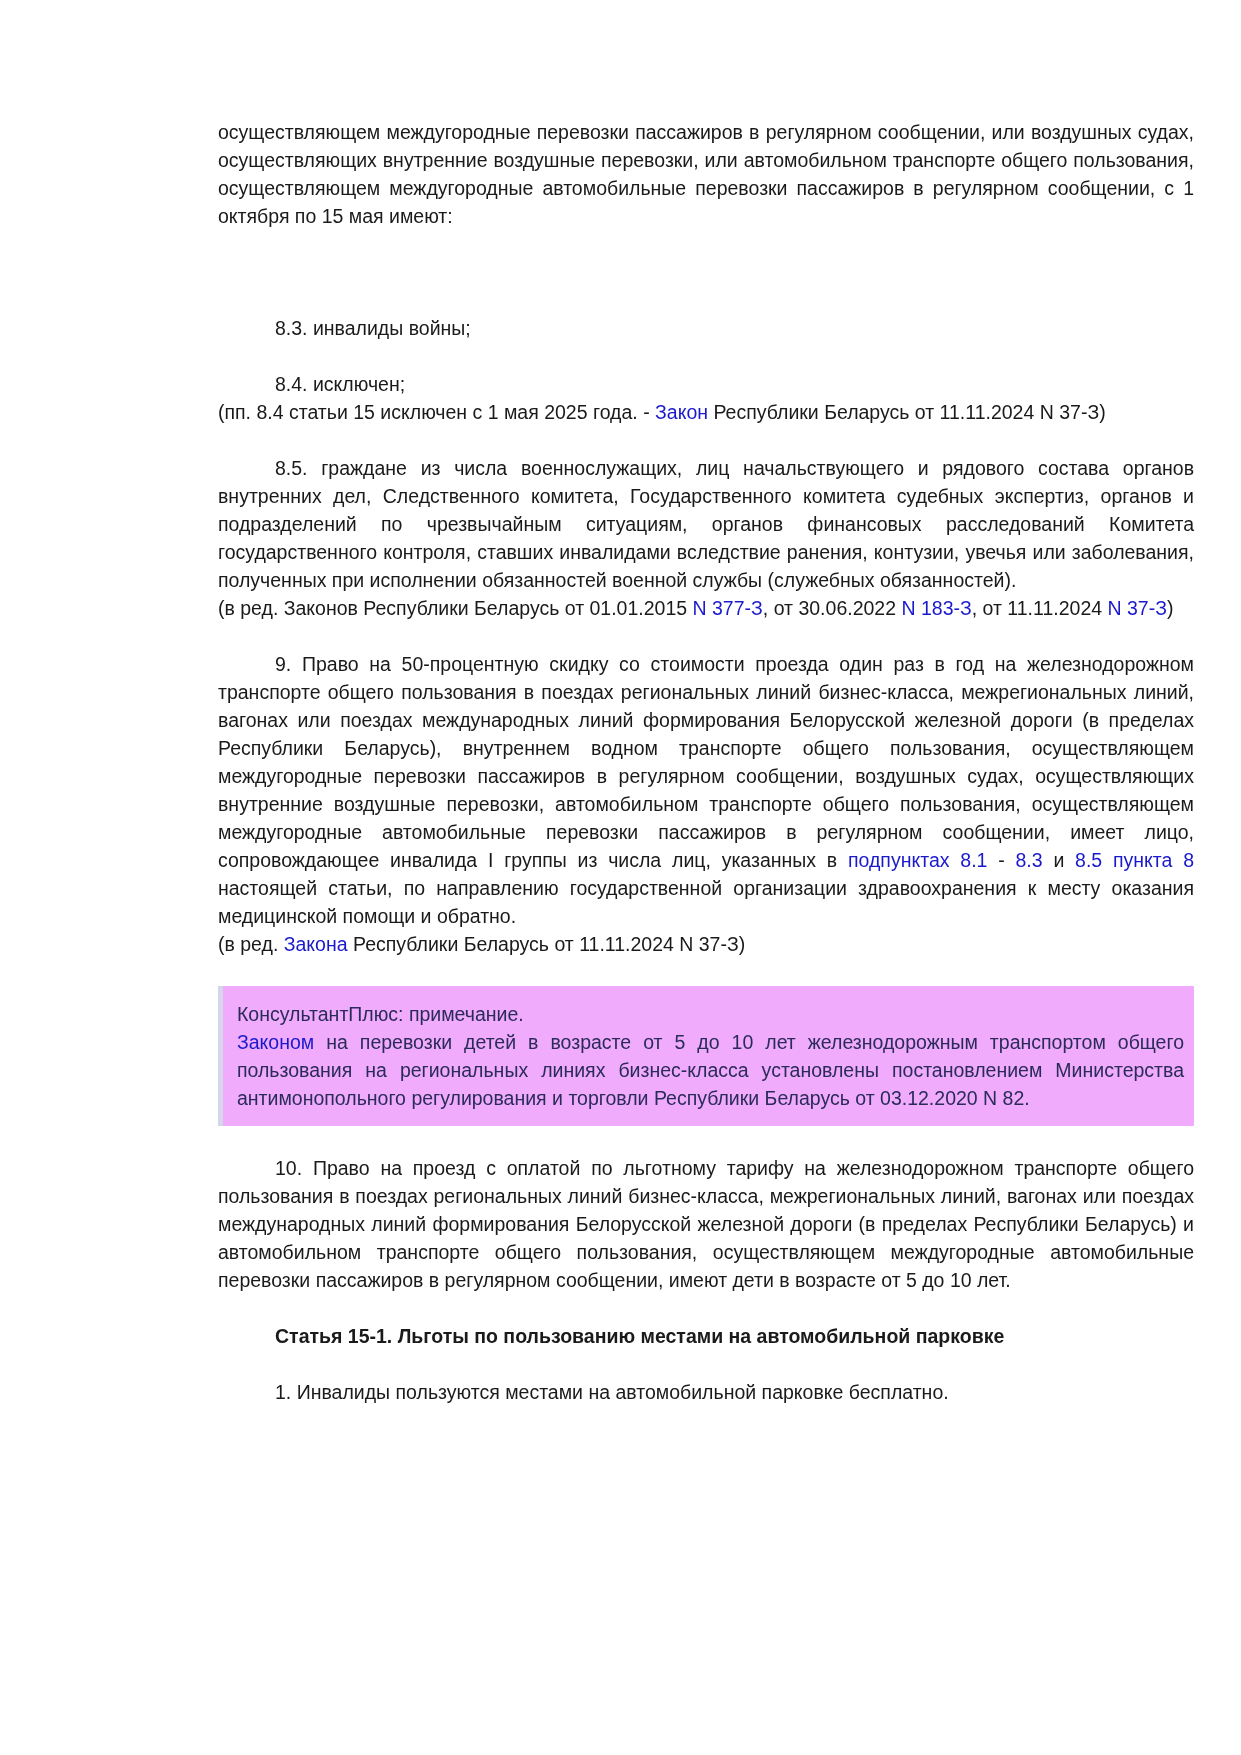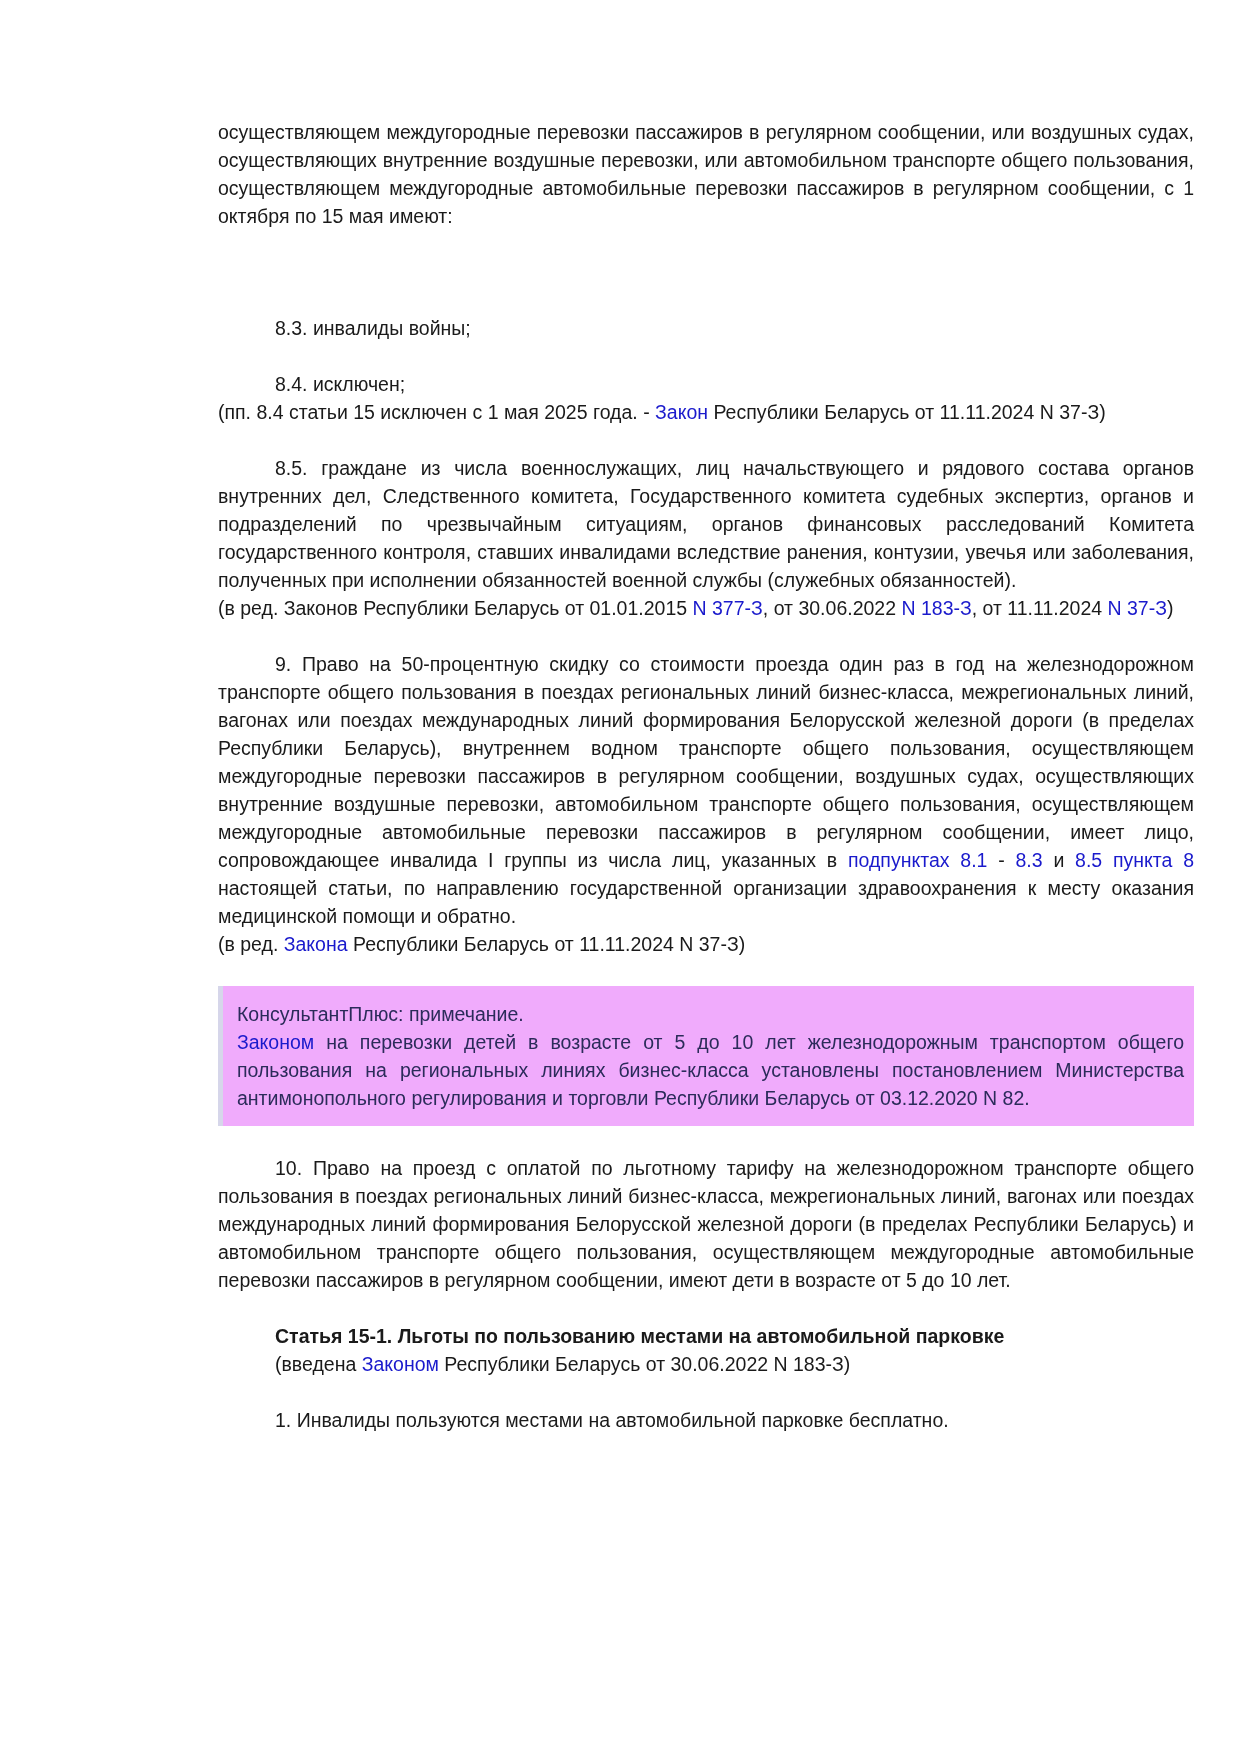--- a/index.html
+++ b/index.html
@@ -42,16 +42,15 @@
   <p><span>(в ред. </span><a class="lnk">Закона</a><span> Республики Беларусь от 11.11.2024 N 37-З)</span></p>
   <div class="gap"></div>
   <div class="note">
     <p>КонсультантПлюс: примечание.</p>
     <p><a class="lnk">Законом</a><span> на перевозки детей в возрасте от 5 до 10 лет железнодорожным транспортом общего пользования на региональных линиях бизнес-класса установлены постановлением Министерства антимонопольного регулирования и торговли Республики Беларусь от 03.12.2020 N 82.</span></p>
   </div>
   <div class="gap"></div>
   <p class="ind">10. Право на проезд с оплатой по льготному тарифу на железнодорожном транспорте общего пользования в поездах региональных линий бизнес-класса, межрегиональных линий, вагонах или поездах международных линий формирования Белорусской железной дороги (в пределах Республики Беларусь) и автомобильном транспорте общего пользования, осуществляющем междугородные автомобильные перевозки пассажиров в регулярном сообщении, имеют дети в возрасте от 5 до 10 лет.</p>
   <div class="gap"></div>
   <p class="h">Статья 15-1. Льготы по пользованию местами на автомобильной парковке</p>
-  <p class="sub"><span>(введена </span><a class="lnk">Законом</a><span> Республики Беларусь от 30.06.2022 N 183-З)</span></p>
   <div class="gap"></div>
   <p class="sub">1. Инвалиды пользуются местами на автомобильной парковке бесплатно.</p>
 </div>
 
 </body></html>

